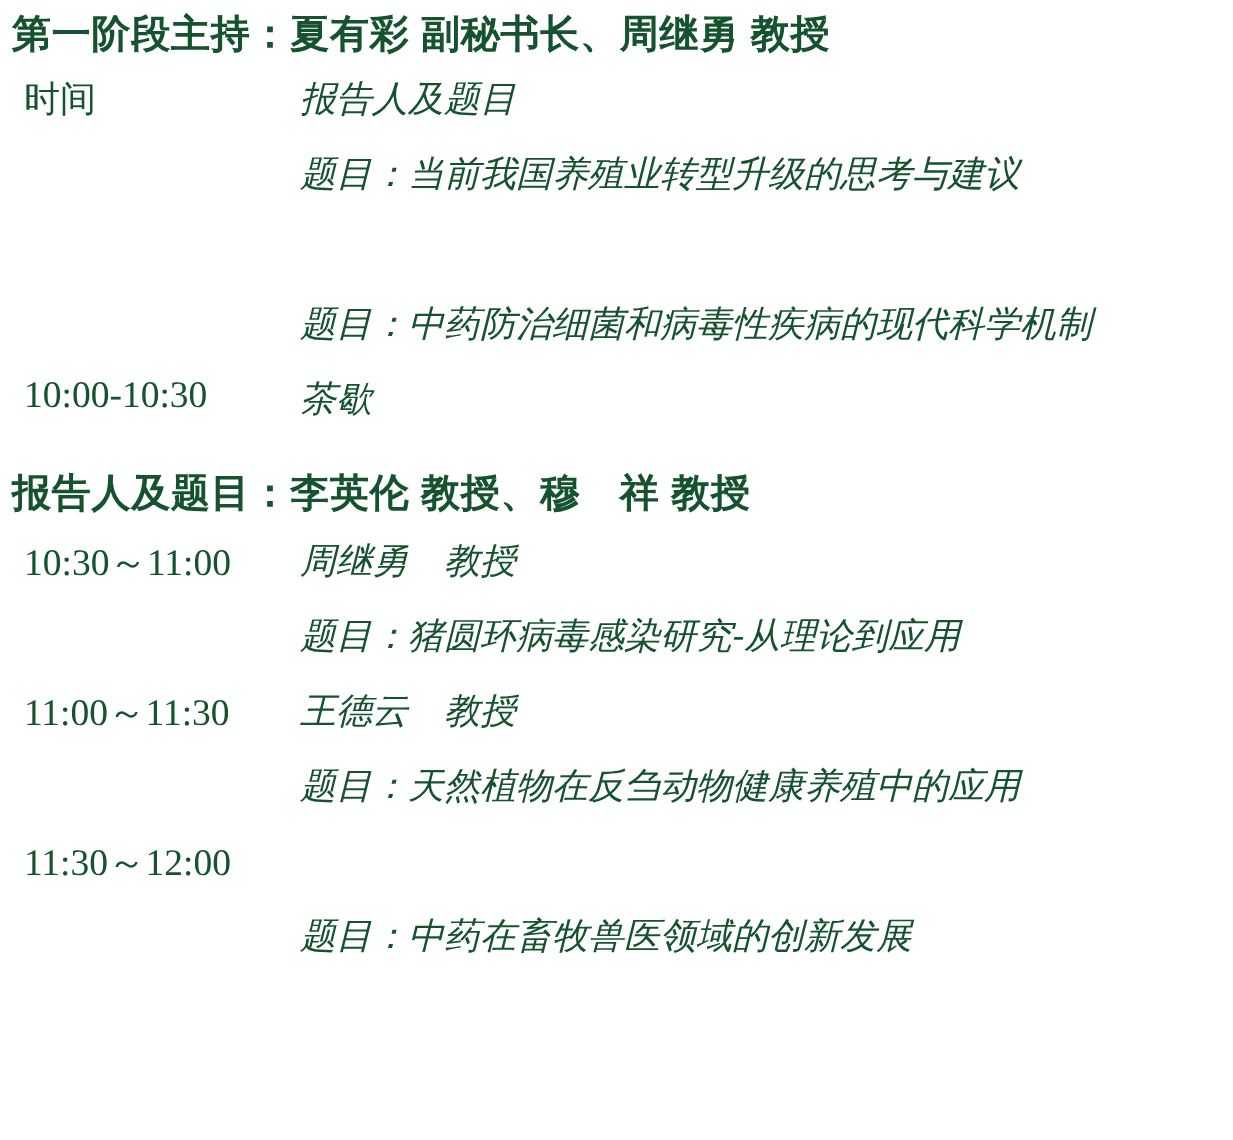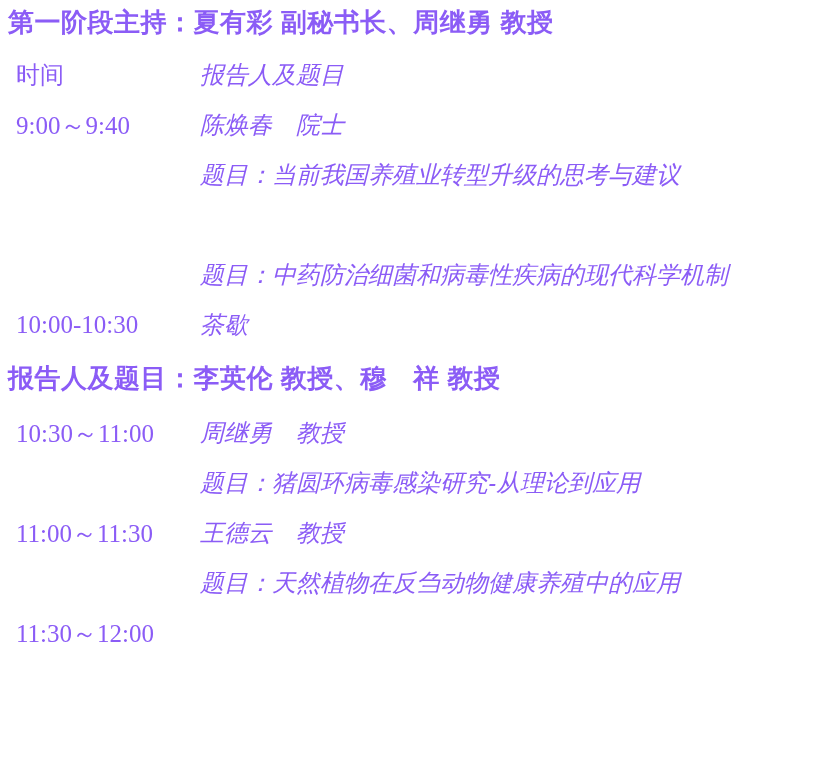--- a/index.html
+++ b/index.html
@@ -6,21 +6,21 @@
     margin: 0;
     padding: 0;
     background: #ffffff;
   }
   .page {
     position: relative;
     width: 822px;
     height: 760px;
     box-sizing: border-box;
     background: #ffffff;
-    color: #8b5cf6;
+    color: #14532d;
     padding: 0 0 0 16px;
     overflow: hidden;
     font-family: "Liberation Sans", "DejaVu Sans", sans-serif;
   }
   .section-heading {
     margin: 0;
     padding: 0;
     height: 44px;
     display: flex;
     align-items: center;
@@ -29,21 +29,21 @@
     letter-spacing: 0.5px;
     white-space: pre;
     margin-left: -8px;
   }
   .section-heading.second {
     margin-top: 6px;
     margin-bottom: 8px;
   }
   .line {
     display: flex;
-    align-items: center;
+    align-items: flex-start;
     height: 50px;
     white-space: pre;
   }
   .header-line {
     margin-top: 6px;
   }
   .col-time {
     flex: 0 0 184px;
     width: 184px;
   }
@@ -65,30 +65,30 @@
 <div class="page">
 
   <h2 class="section-heading">第一阶段主持：夏有彩 副秘书长、周继勇 教授</h2>
 
   <div class="line header-line">
     <span class="col-time body-text">时间</span>
     <span class="col-main body-text">报告人及题目</span>
   </div>
 
   <div>
-      <div class="line"><span class="col-time time-text">9:00～9:40</span><span class="col-main body-text">陈焕春　院士</span></div>
       <div class="line"><span class="col-time"></span><span class="col-main body-text">题目：当前我国养殖业转型升级的思考与建议</span></div>
       <div class="line"></div>
       <div class="line"><span class="col-time"></span><span class="col-main body-text">题目：中药防治细菌和病毒性疾病的现代科学机制</span></div>
       <div class="line"><span class="col-time time-text">10:00-10:30</span><span class="col-main body-text">茶歇</span></div>
     </div>
 
   <h2 class="section-heading second">报告人及题目：李英伦 教授、穆　祥 教授</h2>
 
   <div>
       <div class="line"><span class="col-time time-text">10:30～11:00</span><span class="col-main body-text">周继勇　教授</span></div>
       <div class="line"><span class="col-time"></span><span class="col-main body-text">题目：猪圆环病毒感染研究-从理论到应用</span></div>
       <div class="line"><span class="col-time time-text">11:00～11:30</span><span class="col-main body-text">王德云　教授</span></div>
       <div class="line"><span class="col-time"></span><span class="col-main body-text">题目：天然植物在反刍动物健康养殖中的应用</span></div>
       <div class="line"><span class="col-time time-text">11:30～12:00</span></div>
+      <div class="line"><span class="col-time"></span><span class="col-main body-text">题目：中药在畜牧兽医领域的创新发展</span></div>
     </div>
 
 </div>
 
 </body></html>

